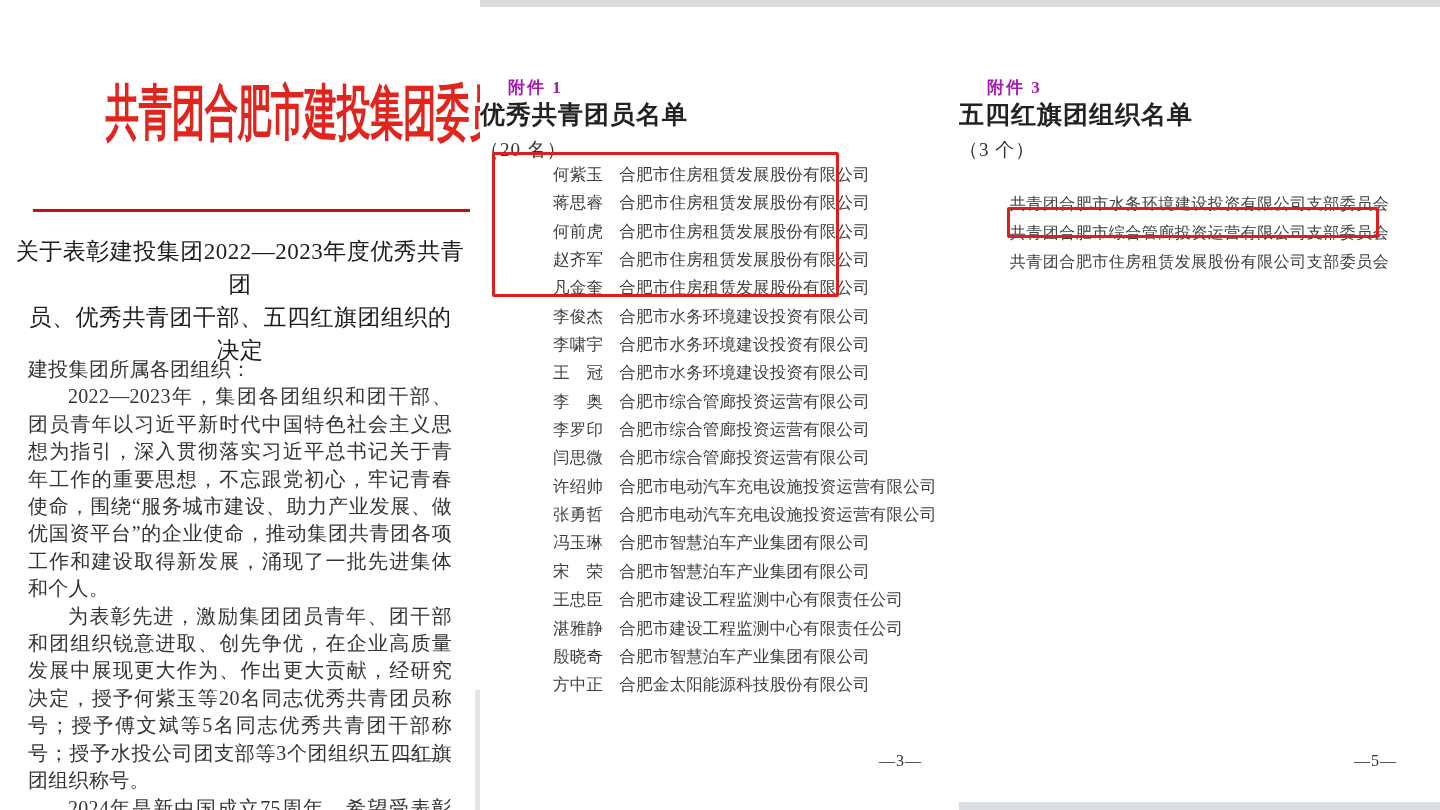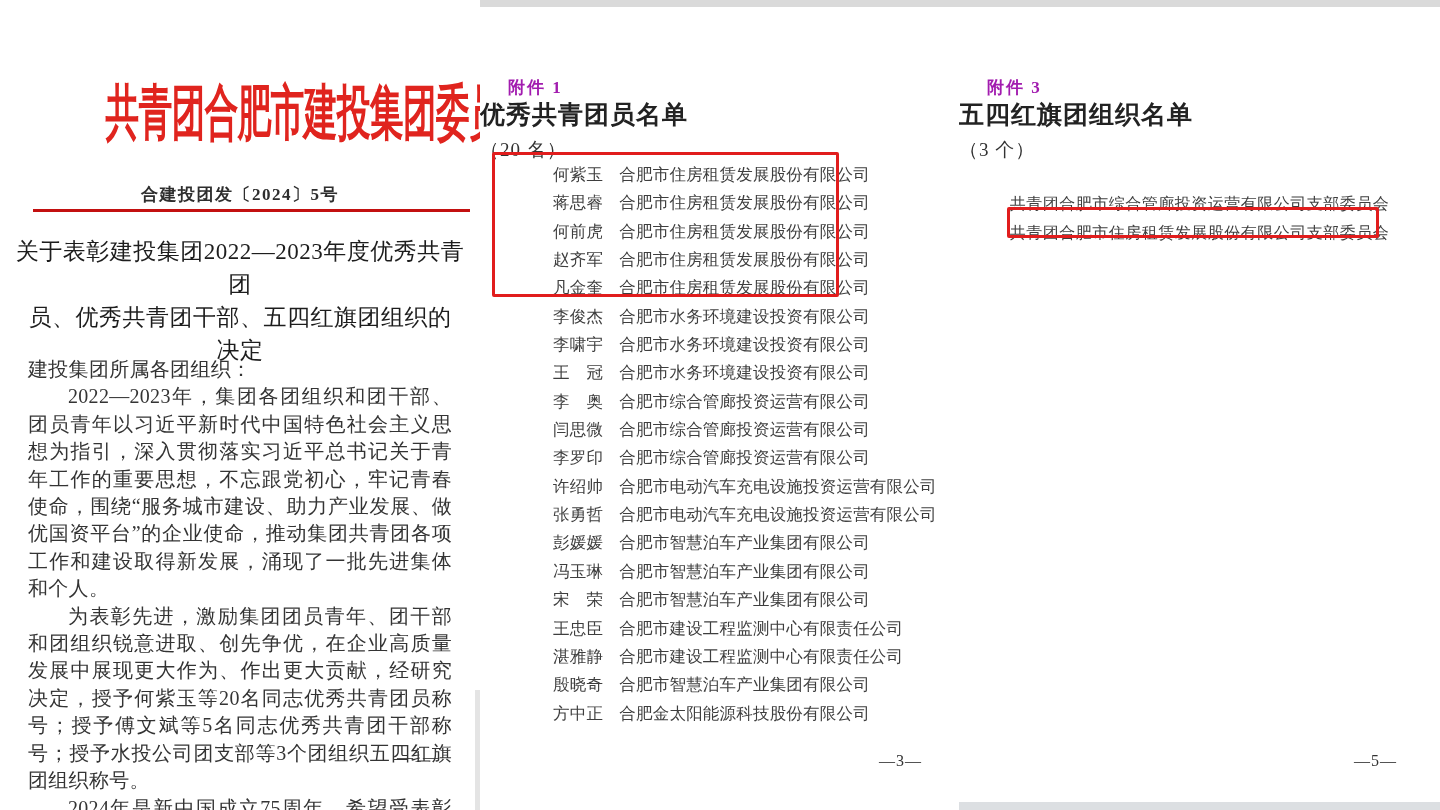--- a/index.html
+++ b/index.html
@@ -56,21 +56,20 @@
                    color: #3e3e3e; letter-spacing: 0.5px; white-space: nowrap; }
   #panel3 .hl-box { left: 48px; top: 207px; width: 372px; height: 31px; }
 </style>
 </head>
 <body>
 
 <div class="stage">
 
   <section class="panel" id="panel1">
     <div class="p1-header">共青团合肥市建投集团委员会文件</div>
-    <div class="p1-docnum">合建投团发〔2024〕5号</div>
     <div class="p1-redline"></div>
     <div class="p1-title">
 
         <div class="title-line">关于表彰建投集团2022—2023年度优秀共青团</div>
 
         <div class="title-line">员、优秀共青团干部、五四红旗团组织的</div>
 
         <div class="title-line">决定</div>
 
     </div>
@@ -136,43 +135,39 @@
           <span class="name">王　冠</span>
           <span class="company">合肥市水务环境建设投资有限公司</span>
         </div>
 
         <div class="row">
           <span class="name">李　奥</span>
           <span class="company">合肥市综合管廊投资运营有限公司</span>
         </div>
 
         <div class="row">
+          <span class="name">李罗印</span>
+          <span class="company">合肥市综合管廊投资运营有限公司</span>
+        </div>
+
+        <div class="row">
           <span class="name">闫思微</span>
           <span class="company">合肥市综合管廊投资运营有限公司</span>
         </div>
 
         <div class="row">
-          <span class="name">李罗印</span>
-          <span class="company">合肥市综合管廊投资运营有限公司</span>
-        </div>
-
-        <div class="row">
           <span class="name">许绍帅</span>
           <span class="company">合肥市电动汽车充电设施投资运营有限公司</span>
         </div>
 
         <div class="row">
           <span class="name">张勇哲</span>
           <span class="company">合肥市电动汽车充电设施投资运营有限公司</span>
         </div>
 
-        <div class="row">
-          <span class="name">彭媛媛</span>
-          <span class="company">合肥市智慧泊车产业集团有限公司</span>
-        </div>
 
         <div class="row">
           <span class="name">冯玉琳</span>
           <span class="company">合肥市智慧泊车产业集团有限公司</span>
         </div>
 
         <div class="row">
           <span class="name">宋　荣</span>
           <span class="company">合肥市智慧泊车产业集团有限公司</span>
         </div>
@@ -202,20 +197,21 @@
     <div class="page-num">—3—</div>
   </section>
 
   <section class="panel" id="panel3">
     <div class="top-bar"></div>
     <div class="attachment">附件 3</div>
     <div class="list-title">五四红旗团组织名单</div>
     <div class="list-subtitle">（3 个）</div>
     <div class="org-list">
 
+        <div class="row">共青团合肥市水务环境建设投资有限公司支部委员会</div>
 
         <div class="row">共青团合肥市综合管廊投资运营有限公司支部委员会</div>
 
         <div class="row highlighted">共青团合肥市住房租赁发展股份有限公司支部委员会</div>
 
     </div>
     <div class="hl-box"></div>
     <div class="page-num">—5—</div>
     <div class="bottom-bar"></div>
   </section>

